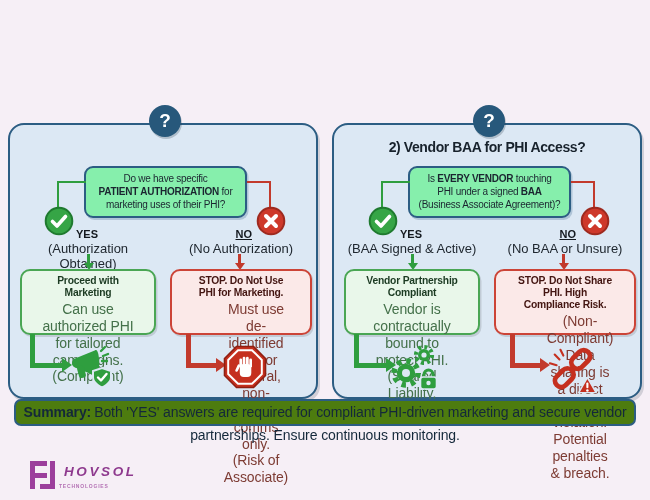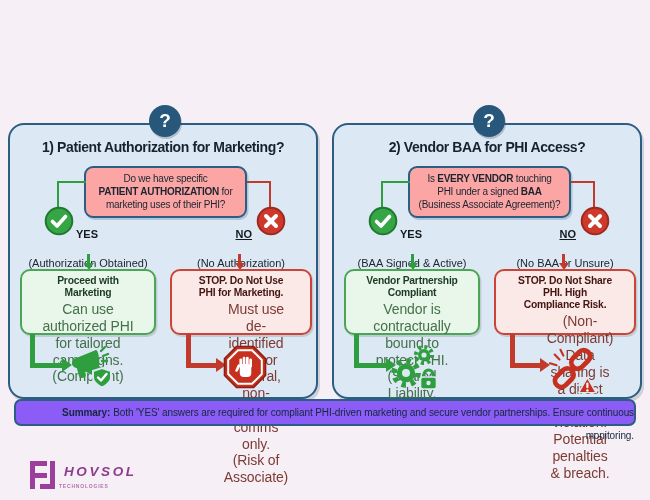--- a/index.html
+++ b/index.html
@@ -7,35 +7,35 @@
          font-family:"Liberation Sans",sans-serif;}
   .panel{position:absolute;top:123px;width:310px;height:276px;background:#dce8f4;
          border:2px solid #2c5d83;border-radius:16px;box-sizing:border-box;
          box-shadow:2px 3px 0 rgba(43,62,80,0.18);}
   .panel.p1{left:8px;} .panel.p2{left:332px;}
   .qmark{position:absolute;left:139px;top:-20px;width:32px;height:32px;border-radius:50%;
          background:#27587b;color:#fff;font-size:19px;font-weight:bold;line-height:32px;
          text-align:center;box-shadow:1px 2px 0 rgba(43,62,80,0.25);}
   .ptitle{position:absolute;left:0;top:14px;width:100%;text-align:center;font-size:14px;
           font-weight:bold;letter-spacing:-0.4px;color:#18222c;}
-  .qbox{position:absolute;left:74px;top:41px;width:163px;min-height:50px;background:#fca5a5;
+  .qbox{position:absolute;left:74px;top:41px;width:163px;min-height:50px;background:#86efac;
         border:2px solid #2c5d83;border-radius:9px;box-sizing:border-box;padding:4px 3px;
         text-align:center;font-size:10px;letter-spacing:-0.25px;line-height:1.32;color:#1b2530;
         box-shadow:1.5px 2px 0 rgba(44,93,131,0.25);}
   .b{font-weight:bold;}
   .hline,.vline{position:absolute;}
   .c-yes-h{left:47px;top:56px;width:29px;height:2px;background:#2f9e3f;}
   .c-yes-v{left:47px;top:56px;width:2px;height:27px;background:#2f9e3f;}
   .c-no-h{left:237px;top:56px;width:24px;height:2px;background:#c23a2c;}
   .c-no-v{left:259px;top:56px;width:2px;height:27px;background:#c23a2c;}
   .circle{position:absolute;width:30px;height:30px;top:81px;}
   .circle.yes{left:34px;} .circle.no{left:246px;}
   .lbl{position:absolute;top:103px;font-size:11px;font-weight:bold;color:#14191f;}
   .lbl.yes{left:66px;width:36px;} .lbl.no{left:214px;width:28px;text-align:right;text-decoration:underline;}
-  .sub{position:absolute;top:132px;font-size:11px;color:#202830;text-align:center;}
+  .sub{position:absolute;top:116px;font-size:13px;color:#202830;text-align:center;}
   .sub.yes{left:8px;width:140px;} .sub.no{left:166px;width:130px;}
   .stem{position:absolute;top:129px;width:3px;height:9px;}
   .stem.g{left:77px;background:#2f9e3f;} .stem.r{left:228px;background:#c23a2c;}
   .head-down{position:absolute;top:138px;width:0;height:0;
              border-left:5px solid transparent;border-right:5px solid transparent;}
   .head-down.g{left:74px;border-top:7px solid #2f9e3f;}
   .head-down.r{left:225px;border-top:7px solid #c23a2c;}
   .obox{position:absolute;top:144px;height:66px;border-radius:10px;box-sizing:border-box;
         text-align:center;padding:4px 20px;box-shadow:1.5px 2px 0 rgba(0,0,0,0.12);}
   .obox.yes{left:10px;width:136px;background:#e9f7ea;border:2px solid #4aa654;}
@@ -47,39 +47,38 @@
   .elb-v{position:absolute;top:209px;width:5px;height:34px;}
   .elb-h{position:absolute;top:238px;height:5px;}
   .elb-head{position:absolute;top:233px;width:0;height:0;
             border-top:7px solid transparent;border-bottom:7px solid transparent;}
   .e-yes-v{left:20px;background:#2f9e3f;} .e-yes-h{left:20px;width:32px;background:#2f9e3f;}
   .e-yes-head{left:52px;border-left:10px solid #2f9e3f;}
   .e-no-v{left:176px;background:#c23a2c;} .e-no-h{left:176px;width:30px;background:#c23a2c;}
   .e-no-head{left:206px;border-left:10px solid #c23a2c;}
   .icon-yes{position:absolute;left:56px;top:218px;}
   .icon-no{position:absolute;left:213px;top:220px;}
-  .summary{position:absolute;left:14px;top:399px;width:622px;height:27px;background:#8b5cf6;
-           border:2px solid #2c5d83;border-radius:7px;box-sizing:border-box;text-align:right;
-           font-size:10px;letter-spacing:-0.1px;line-height:23px;color:#14283a;}
+  .summary{position:absolute;left:14px;top:399px;width:622px;height:27px;background:#4d7c0f;
+           border:2px solid #2c5d83;border-radius:7px;box-sizing:border-box;text-align:center;
+           font-size:14px;letter-spacing:-0.1px;line-height:23px;color:#14283a;}
   .summary .txt{margin-left:3px;}
   .logo{position:absolute;left:28px;top:460px;width:140px;height:36px;}
   .logo-icon{position:absolute;left:0;top:0;}
   .brand-name{position:absolute;left:36px;top:4px;font-size:13.5px;font-weight:bold;
               letter-spacing:2.6px;color:#8e3a8e;font-style:italic;}
   .brand-tag{position:absolute;left:31px;top:23px;font-size:5px;letter-spacing:0.8px;
              color:#b573b5;font-weight:bold;}
 </style>
 </head>
 <body>
 
 <div class="stage">
 
   <div class="panel p1">
     <div class="qmark">?</div>
-    <div class="ptitle">1) Patient Authorization for Marketing?</div>
     <div class="qbox">
         <div><span>Do we have specific</span></div>
         <div><span class="b">PATIENT AUTHORIZATION</span><span> for</span></div>
         <div><span>marketing uses of their PHI?</span></div>
       </div>
 
     <div class="hline c-yes-h"></div>
     <div class="vline c-yes-v"></div>
     <div class="hline c-no-h"></div>
     <div class="vline c-no-v"></div>

